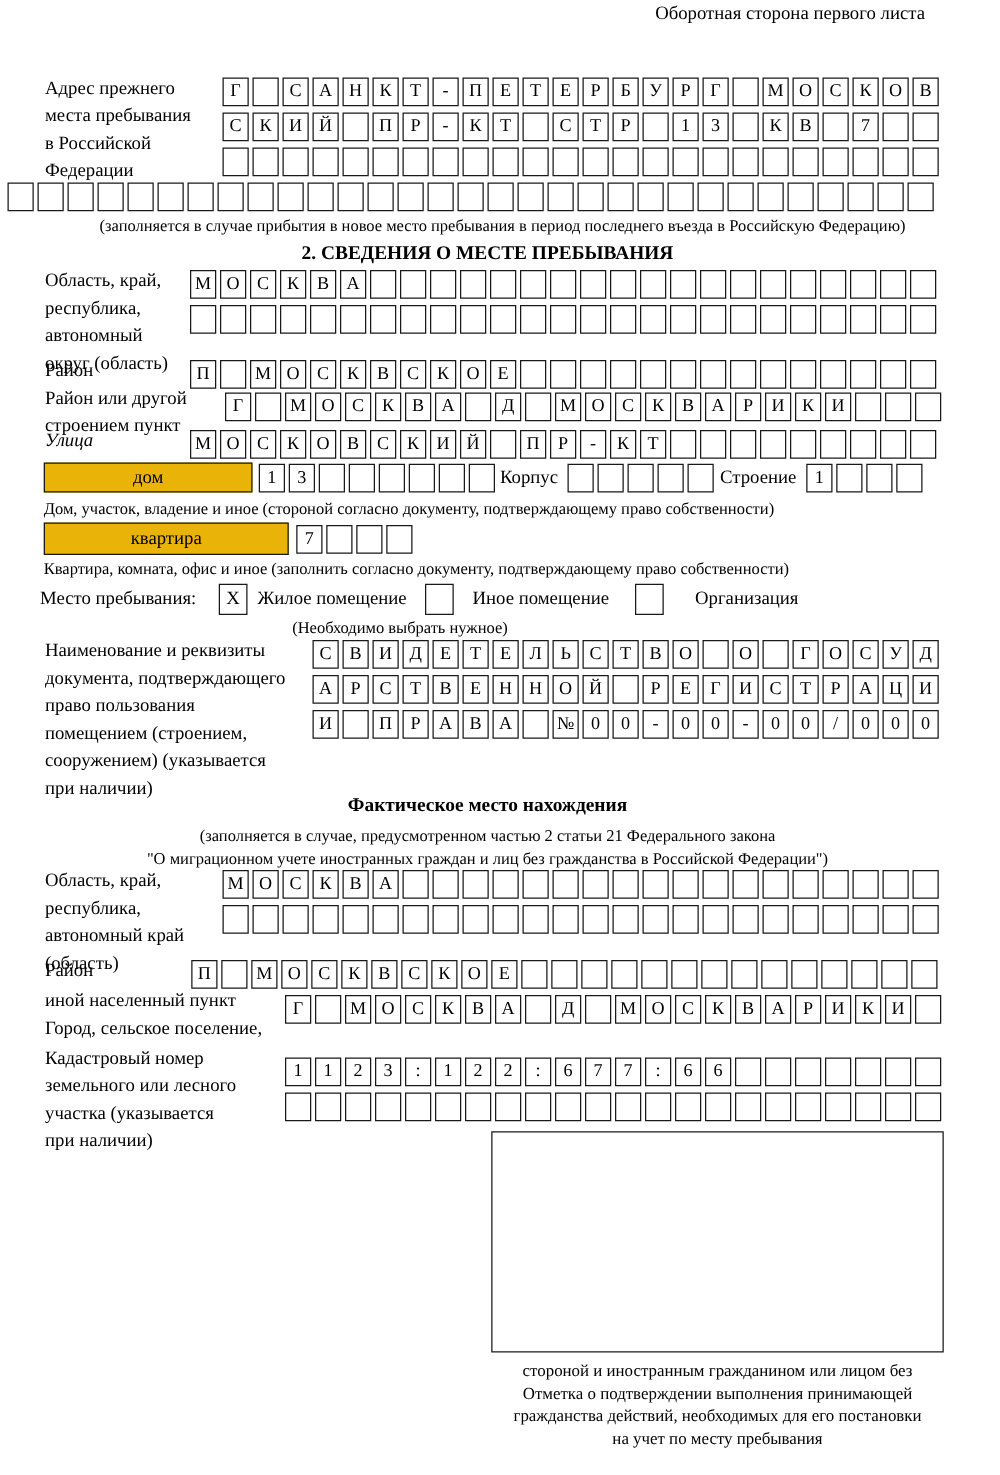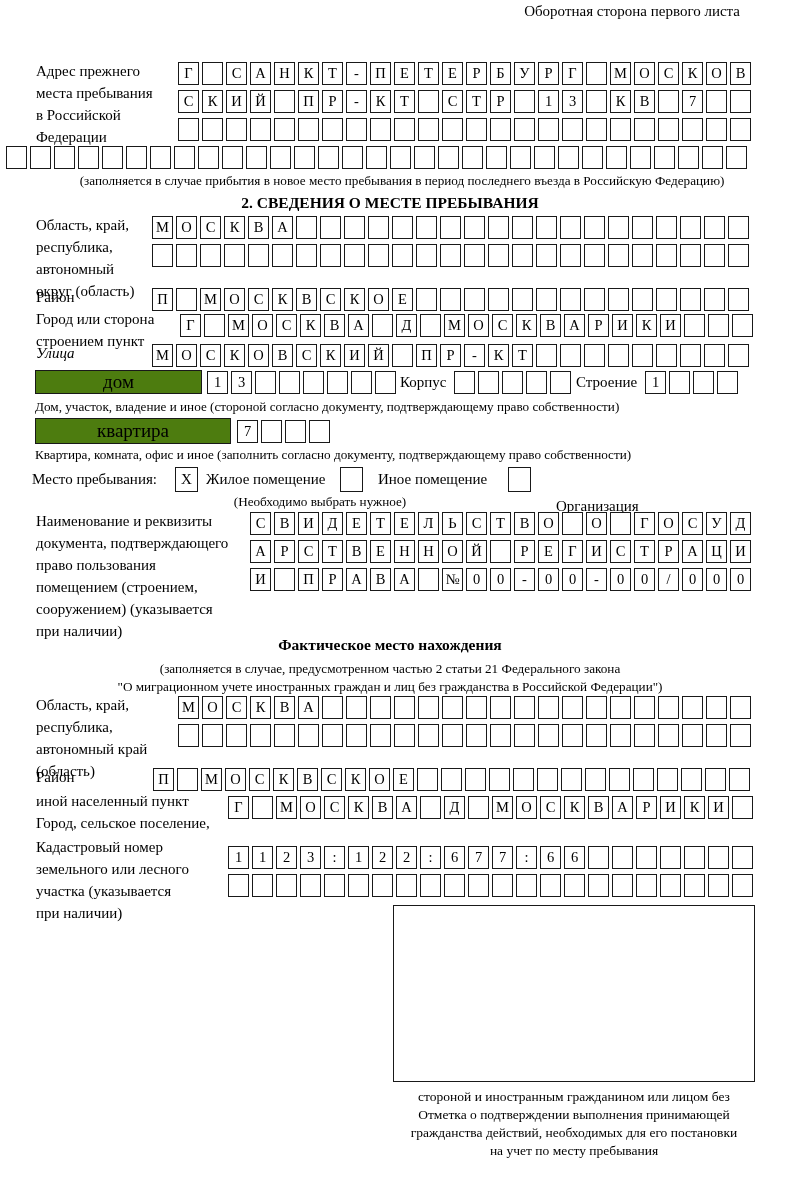--- a/index.html
+++ b/index.html
@@ -7,21 +7,21 @@
         font-family:"Liberation Serif",serif;color:#000;}
   .lbl{position:absolute;font-size:15px;line-height:22px;white-space:nowrap;}
   .cap{position:absolute;font-size:13.2px;line-height:17px;white-space:nowrap;}
   .center{text-align:center;}
   .bold{font-weight:bold;}
   .boxrow{position:absolute;display:flex;gap:3px;}
   .cell{box-sizing:border-box;width:21px;height:23px;border:1.4px solid #191919;
         display:flex;align-items:center;justify-content:center;
         font-size:14.5px;font-family:"Liberation Serif",serif;background:#fff;}
   .widebox{position:absolute;box-sizing:border-box;border:1.5px solid #191919;
-        display:flex;align-items:center;justify-content:center;font-size:19px;background:#4d7c0f;}
+        display:flex;align-items:center;justify-content:center;font-size:15px;background:#eab308;}
   .chk{position:absolute;box-sizing:border-box;width:23px;height:25px;border:1.5px solid #191919;
         display:flex;align-items:center;justify-content:center;font-size:15px;background:#fff;}
   .stampbox{position:absolute;box-sizing:border-box;border:1.6px solid #191919;background:#fff;}
 </style>
 </head>
 <body>
 
 <div class="page">
 
   <div class="lbl" style="left:0;top:18;width:740px;text-align:right;">Оборотная сторона первого листа</div>
@@ -238,21 +238,21 @@
         <span class="cell"></span>
         <span class="cell"></span>
         <span class="cell"></span>
         <span class="cell"></span>
         <span class="cell"></span>
       </div>
   </div>
 
   <div>
     <div class="lbl" style="left:36px;top:308px;">
-      <div>Город или сторона</div>
+      <div>Район или другой</div>
       <div>строением пункт</div>
     </div>
     <div class="boxrow" style="left:180px;top:314px;">
         <span class="cell">Г</span>
         <span class="cell"></span>
         <span class="cell">М</span>
         <span class="cell">О</span>
         <span class="cell">С</span>
         <span class="cell">К</span>
         <span class="cell">В</span>
@@ -348,21 +348,21 @@
     <div class="cap" style="left:35px;top:446px;">Квартира, комната, офис и иное (заполнить согласно документу, подтверждающему право собственности)</div>
   </div>
 
   <div>
     <div class="lbl" style="left:32px;top:468px;">Место пребывания:</div>
     <div class="chk" style="left:175px;top:467px;">X</div>
     <div class="lbl" style="left:206px;top:468px;">Жилое помещение</div>
     <div class="chk" style="left:340px;top:467px;"></div>
     <div class="lbl" style="left:378px;top:468px;">Иное помещение</div>
     <div class="chk" style="left:508px;top:467px;"></div>
-    <div class="lbl" style="left:556px;top:468px;margin-top:27px;">Организация</div>
+    <div class="lbl" style="left:556px;top:468px;">Организация</div>
     <div class="cap center" style="left:100px;top:493px;width:440px;">(Необходимо выбрать нужное)</div>
   </div>
 
   <div>
     <div class="lbl" style="left:36px;top:510px;">
       <div>Наименование и реквизиты</div>
       <div>документа, подтверждающего</div>
       <div>право пользования</div>
       <div>помещением (строением,</div>
       <div>сооружением) (указывается</div>

